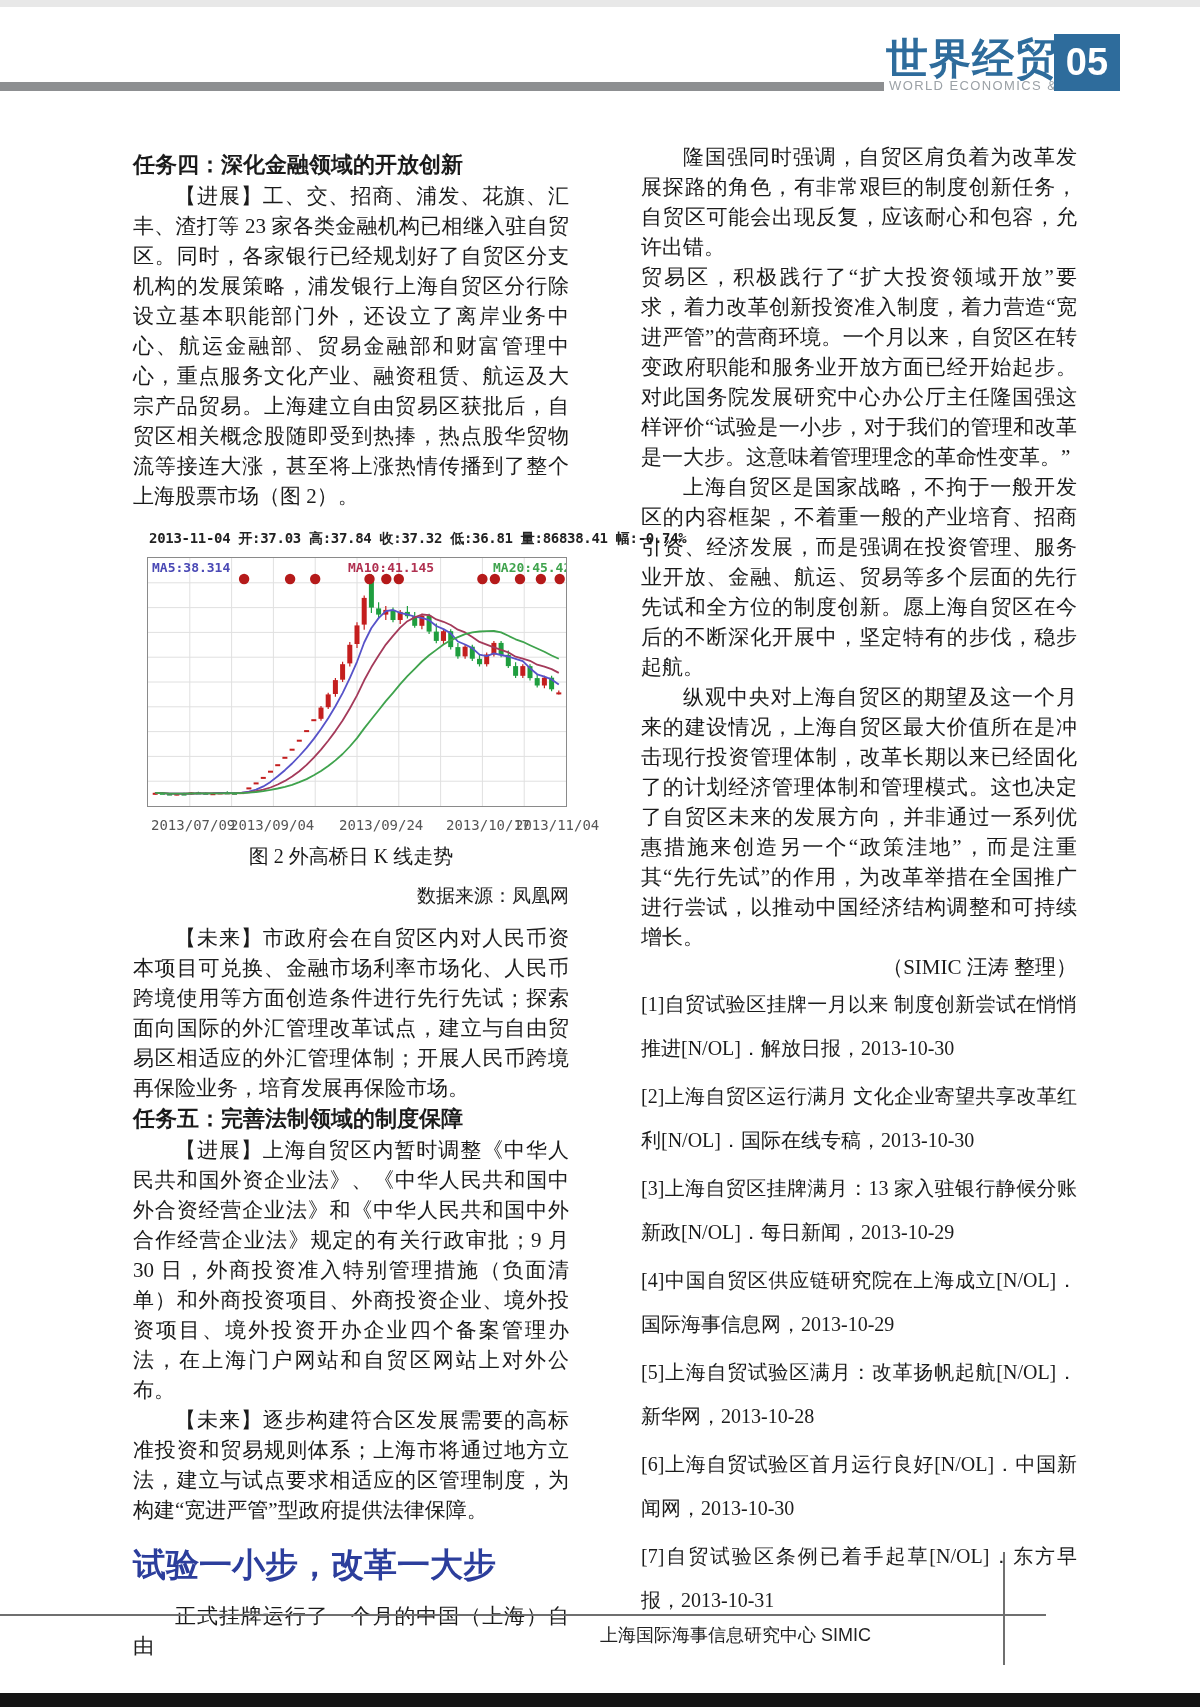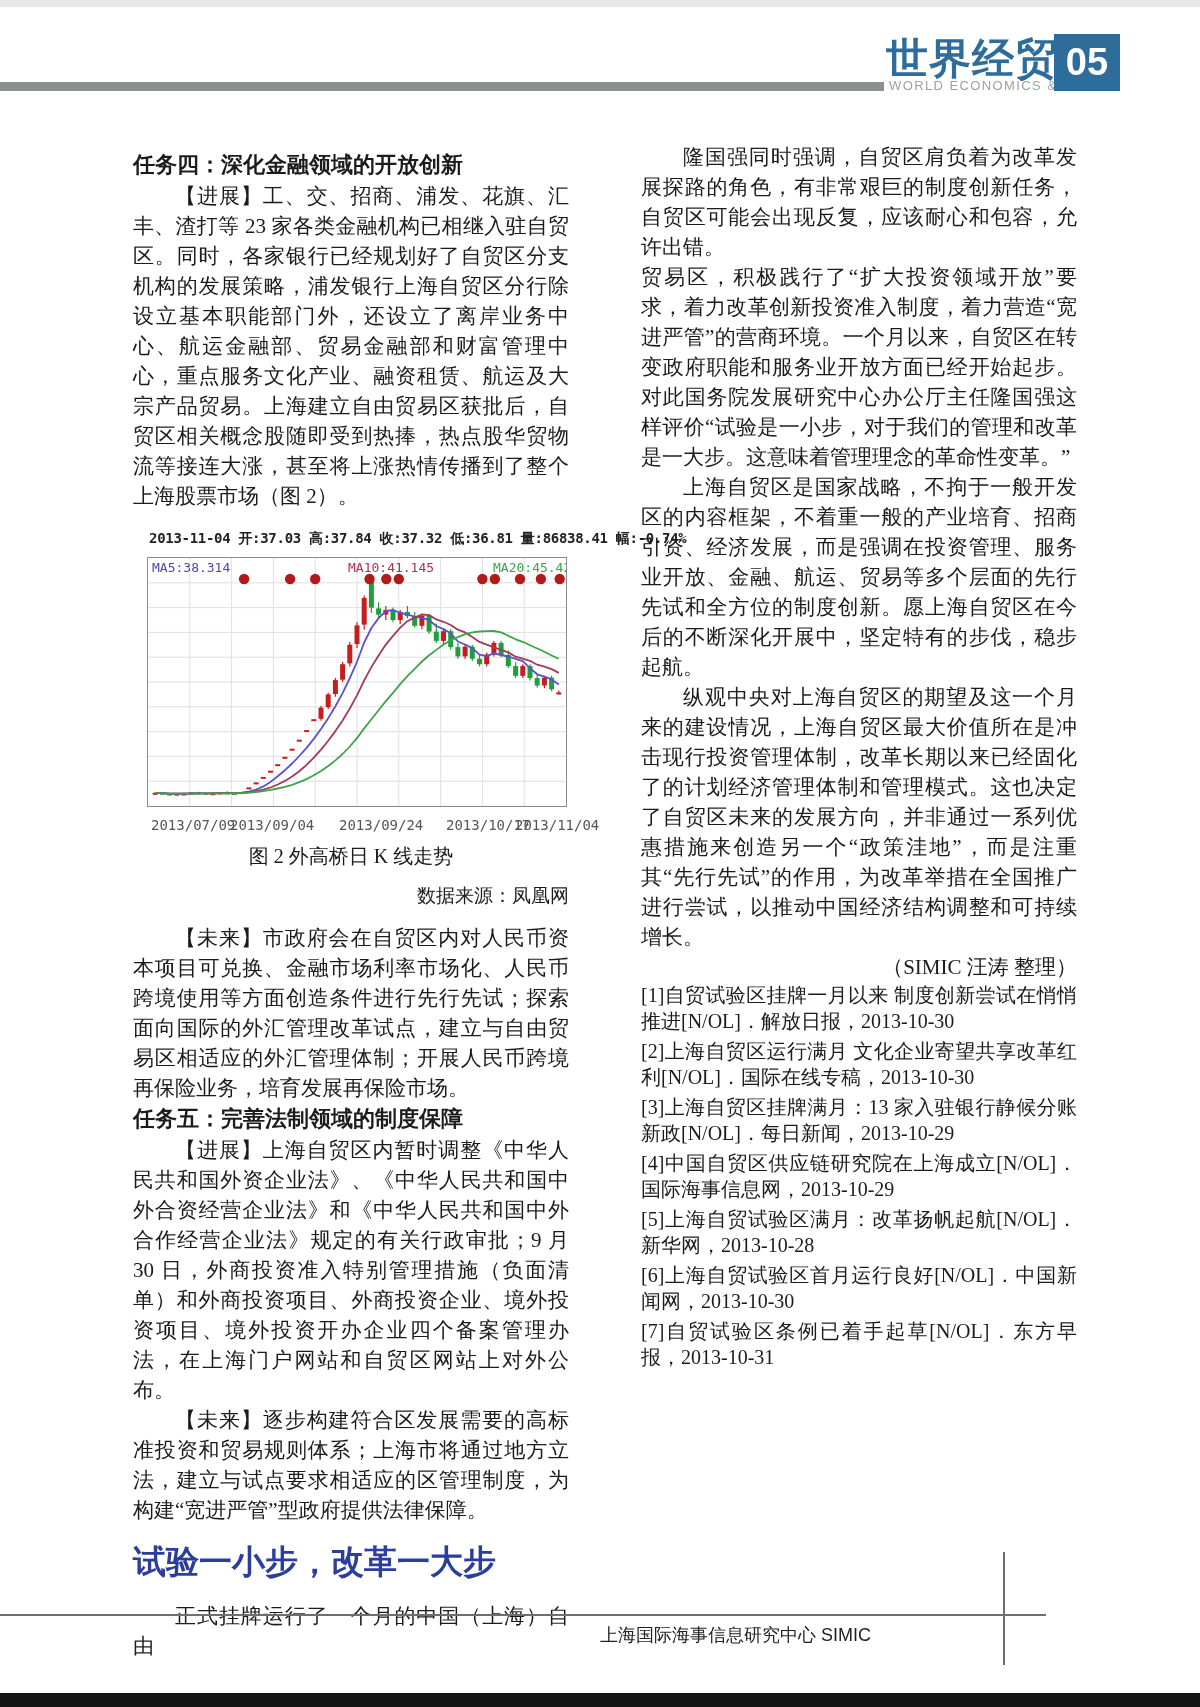--- a/index.html
+++ b/index.html
@@ -22,37 +22,37 @@
   .col-right{left:641px;top:135px;}
   p.body{margin:0;text-indent:2em;}
   p.noindent{text-indent:0;}
   h3.task{font-family:"Liberation Sans",sans-serif;font-size:22px;font-weight:bold;
           margin:0;line-height:32px;text-align:left;}
 
   
   .chart-block{margin:12px 0 0 14px;width:418px;font-family:"DejaVu Sans Mono",monospace;}
   .chart-title{font-size:14px;font-weight:bold;color:#222;margin:0 0 4px 2px;white-space:nowrap;
                text-align:left;text-indent:0;letter-spacing:-0.3px;}
-  .chart-frame{position:relative;width:418px;height:248px;border:1px solid #8a8a8a;background:#fff;}
+  .chart-frame{position:relative;width:418px;height:248px;border:1px solid #8a8a8a;background:#fff;font-weight:bold;}
   .chart-frame svg{position:absolute;left:0;top:0;}
   .xticks{position:relative;width:418px;height:24px;font-size:14px;color:#555;}
   .xticks span{position:absolute;top:3px;white-space:nowrap;}
   .chart-caption{text-align:center;font-size:20px;margin:10px 0 0 0;text-indent:0;}
   .chart-source{font-size:19px;margin:10px 0 0 0;text-indent:0;text-align:right;margin-left:-12px;
                 padding-left:12px;}
 
   
-  .article2-title{font-family:Liberation Mono, monospace;font-size:33px;font-weight:bold;
+  .article2-title{font-family:Liberation Sans, sans-serif;font-size:33px;font-weight:bold;
                   color:#2c3e9c;margin:18px 0 14px 0;line-height:44px;text-align:left;text-indent:0;}
 
   
   .byline{text-align:right;margin:2px 22px 0 0;text-indent:0;}
   .refs-head{font-family:"Liberation Sans",sans-serif;font-size:21px;font-weight:bold;
              margin:56px 0 8px 0;text-align:left;}
-  p.ref{margin:0 0 4px 0;font-size:20px;line-height:26px;text-indent:0;text-align:justify;}
+  p.ref{margin:0 0 4px 0;font-size:20px;line-height:44px;text-indent:0;text-align:justify;}
 
   
   .foot-line{position:absolute;left:0;top:1607px;width:1046px;height:2px;background:#6f6f6f;}
   .foot-vline{position:absolute;left:1003px;top:1545px;width:2px;height:113px;background:#6f6f6f;}
   .foot-text{position:absolute;left:600px;top:1616px;width:385px;text-align:left;
              font-family:"Liberation Sans",sans-serif;font-size:18px;color:#222;white-space:nowrap;}
   .bottom-strip{position:absolute;left:0;top:1686px;width:1200px;height:21px;background:#141414;}
 </style>
 </head>
 <body>

